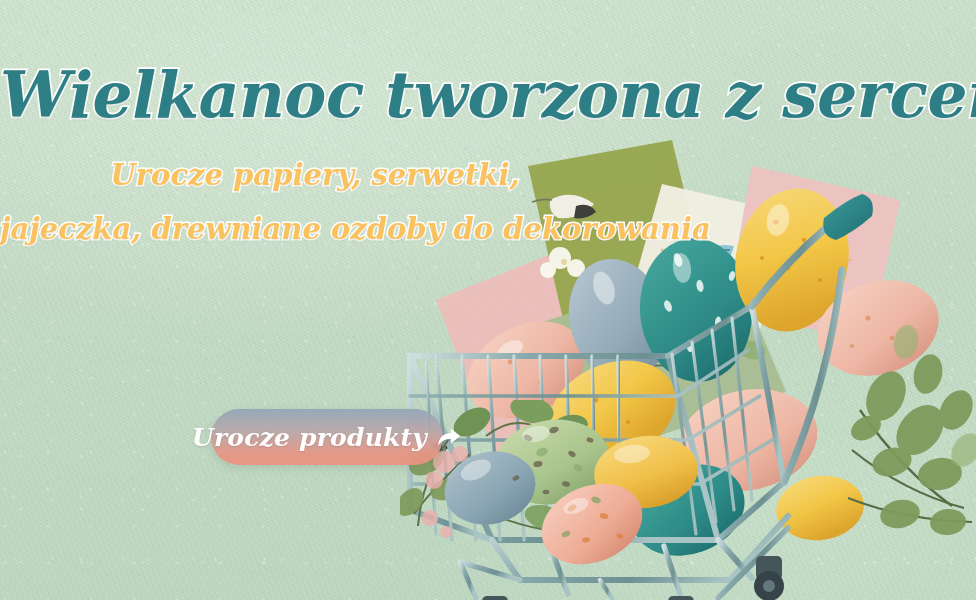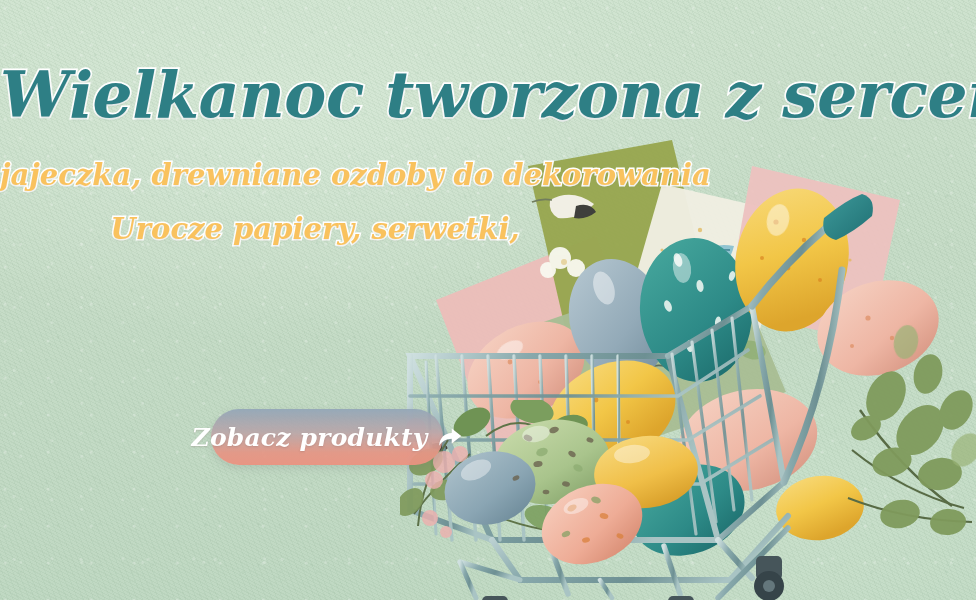--- a/index.html
+++ b/index.html
@@ -514,24 +514,24 @@
         <ellipse cx="116" cy="34" rx="14" ry="8" transform="rotate(-12 116 34)"></ellipse>
         <ellipse cx="212" cy="54" rx="18" ry="9" transform="rotate(-6 212 54)"></ellipse>
         <ellipse cx="156" cy="106" rx="13" ry="7" transform="rotate(-22 156 106)"></ellipse>
       </g>
     </svg>
   </div>
 
   <h1 class="headline">Wielkanoc tworzona z sercem</h1>
 
   <div class="subtitle">
+    <span class="line">Urocze papiery, serwetki,</span>
     <span class="line">jajeczka, drewniane ozdoby do dekorowania</span>
-    <span class="line">Urocze papiery, serwetki,</span>
   </div>
 
   <button class="cta">
-    <span class="cta-label">Zobacz produkty</span>
+    <span class="cta-label">Urocze produkty</span>
     <svg class="cta-arrow" viewBox="0 0 24 24">
       <path d="M2 20 C2.5 12.4 7.2 8.6 13.6 8.3 L13.6 4.2 L22.4 11.1 L13.6 18.0 L13.6 13.6 C8.6 13.7 5.1 15.6 2 20 Z" fill="#ffffff"></path>
     </svg>
   </button>
 
 </div>
 
 </body></html>

